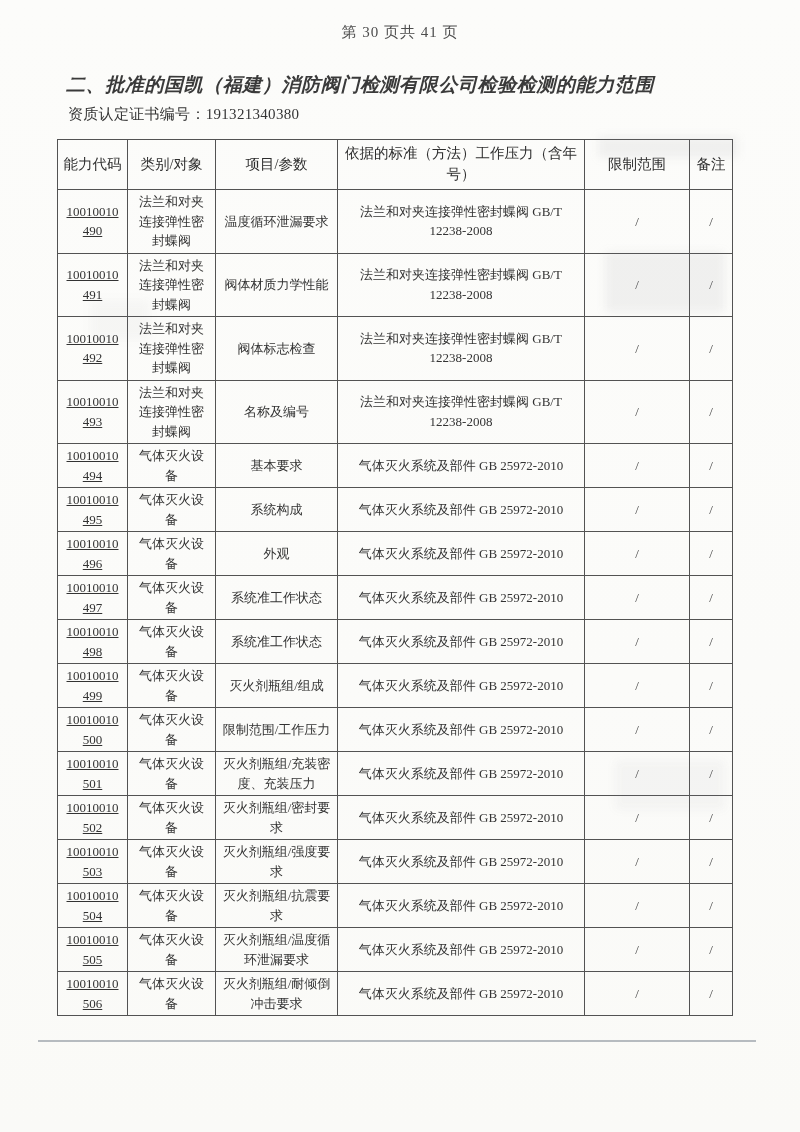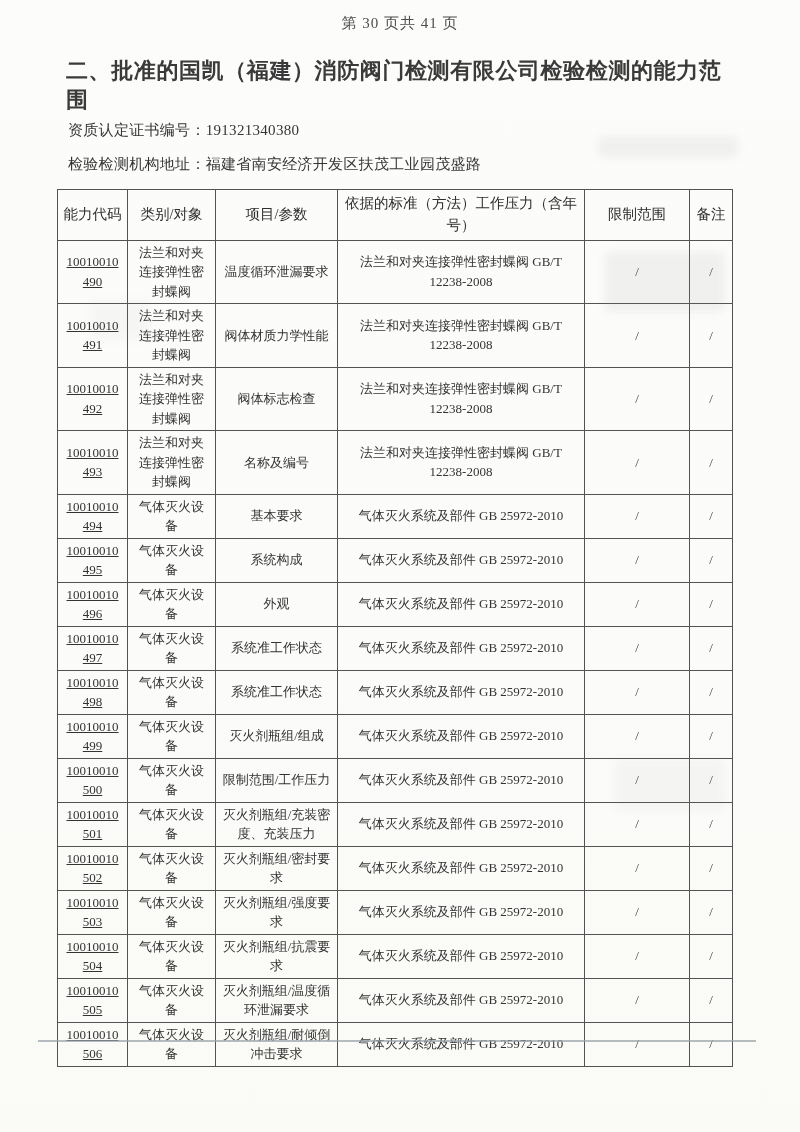--- a/index.html
+++ b/index.html
@@ -16,32 +16,33 @@
     color: #2e2e2e;
   }
   .page {
     position: relative;
     width: 100%;
     height: 100%;
     background: linear-gradient(180deg, #fcfcfa 0%, #fbfbf9 60%, #fafaf7 100%);
   }
   .pagination {
     text-align: center;
-    padding-top: 14px;
+    padding-top: 23px;
     font-size: 15px;
     color: #4d4d4d;
     letter-spacing: 1px;
   }
   .title {
-    margin: 24px 66px 0 66px;
-    font-size: 22px;
+    margin: 31px 66px 0 66px;
+    font-size: 19px;
     font-weight: bold;
     color: #3a3a3a;
     letter-spacing: 0.6px;
     line-height: 1.3;
+    font-style: italic;
   }
   .meta {
     margin: 7px 0 0 68px;
     font-size: 15px;
     color: #353535;
     letter-spacing: 0.3px;
   }
   .meta + .meta {
     margin-top: 15px;
   }
@@ -107,23 +108,20 @@
 <div class="page">
 
   <div class="pagination">第 30 页共 41 页</div>
 
   <h1 class="title">二、批准的国凯（福建）消防阀门检测有限公司检验检测的能力范围</h1>
 
   <div class="meta">
     <span>资质认定证书编号：</span><span>191321340380</span>
   </div>
 
-  <div class="meta">
-    <span>检验检测机构地址：</span><span>福建省南安经济开发区扶茂工业园茂盛路</span>
-  </div>
 
   <table class="cap-table">
     <colgroup>
       <col style="width:70px">
       <col style="width:88px">
       <col style="width:122px">
       <col style="width:247px">
       <col style="width:105px">
       <col style="width:43px">
     </colgroup>

